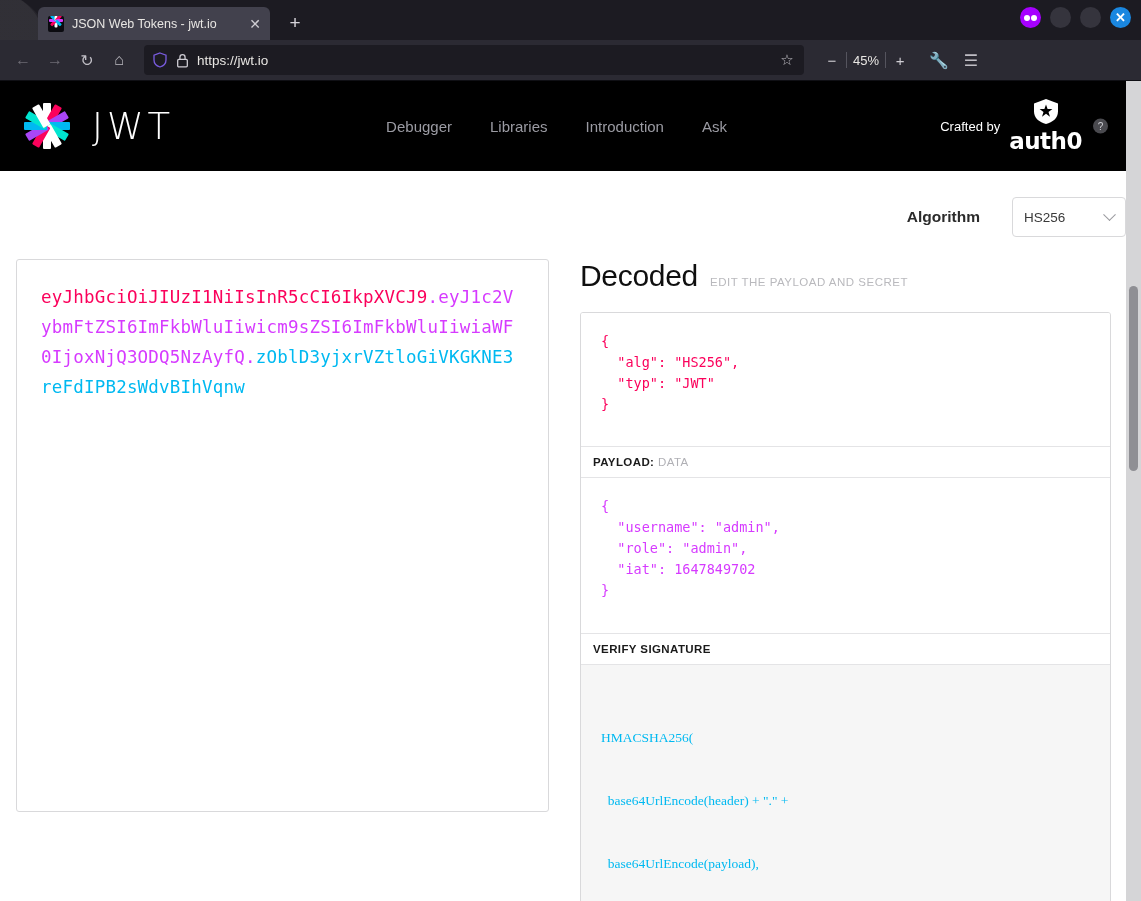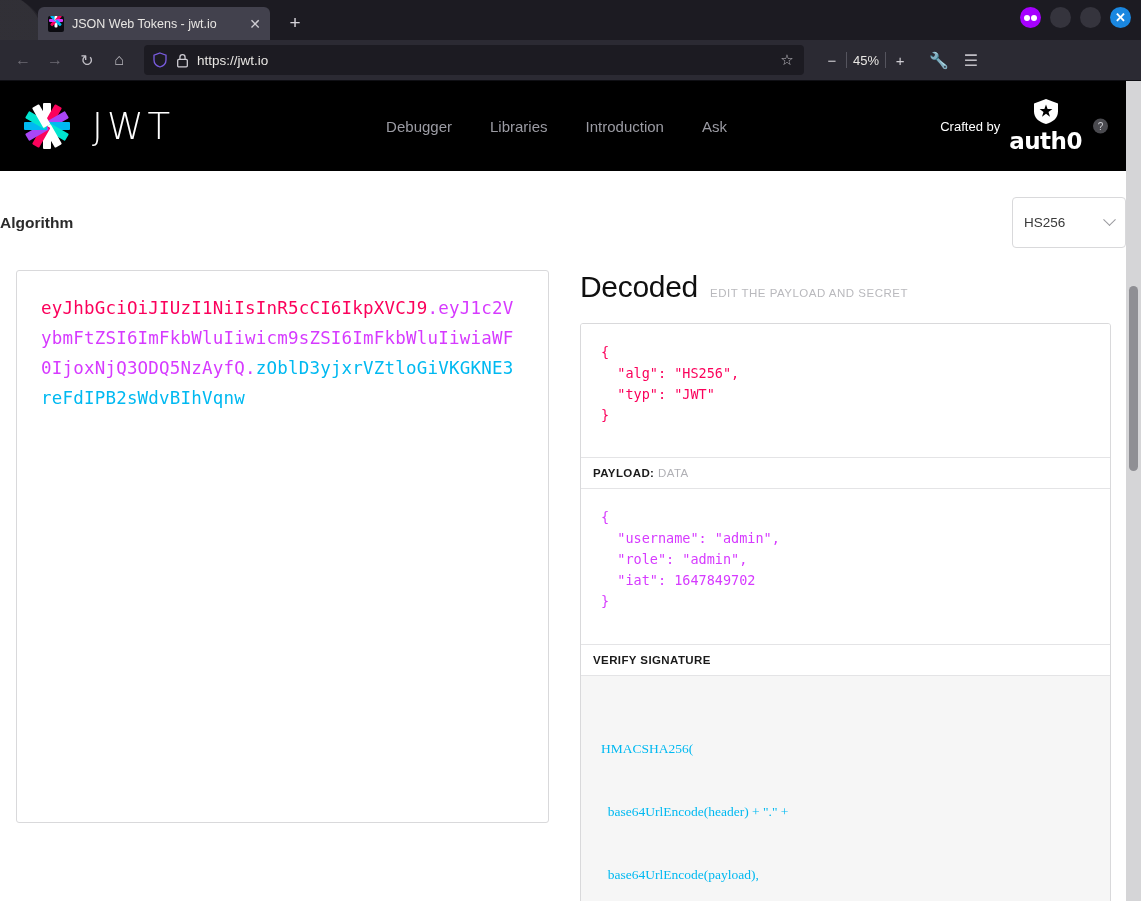--- a/index.html
+++ b/index.html
@@ -122,26 +122,26 @@
   .auth0-mark { width: 26px; height: 26px; flex:none; }
   .auth0-text { color:#fff; font-size: 23px; font-weight: 700; letter-spacing: -0.5px; font-family:"DejaVu Sans", sans-serif; }
   .help-circle {
     width: 15px; height: 15px; border-radius: 50%; background: #4a4a4f;
     color: #cfcfd4; font-size: 10px; display:flex; align-items:center; justify-content:center;
     margin-left: 2px;
   }
 
   
   .algo-row {
-    display: flex; align-items: center; justify-content: space-between;
+    display: flex; align-items: center; justify-content: flex-end;
     gap: 32px; padding: 26px 0 22px;
   }
   .algo-label { font-size: 15.5px; font-weight: bold; color: #2b2b2b; }
   .algo-select {
-    width: 114px; height: 51px; border: 1px solid #d9d9db; border-radius: 4px;
+    width: 114px; height: 40px; border: 1px solid #d9d9db; border-radius: 4px;
     background: #fff; display: flex; align-items: center; justify-content: space-between;
     padding: 0 11px; font-size: 13.5px; color: #3a3a3a;
   }
   .chev { width: 9px; height: 9px; border-right: 1.4px solid #9a9a9f; border-bottom: 1.4px solid #9a9a9f; transform: rotate(45deg) translate(-2px,-2px); }
 
   
   .columns { display: flex; padding: 0 16px; gap: 31px; }
   .col-left  { width: 533px; flex: none; }
   .col-right { width: 531px; flex: none; }
 

